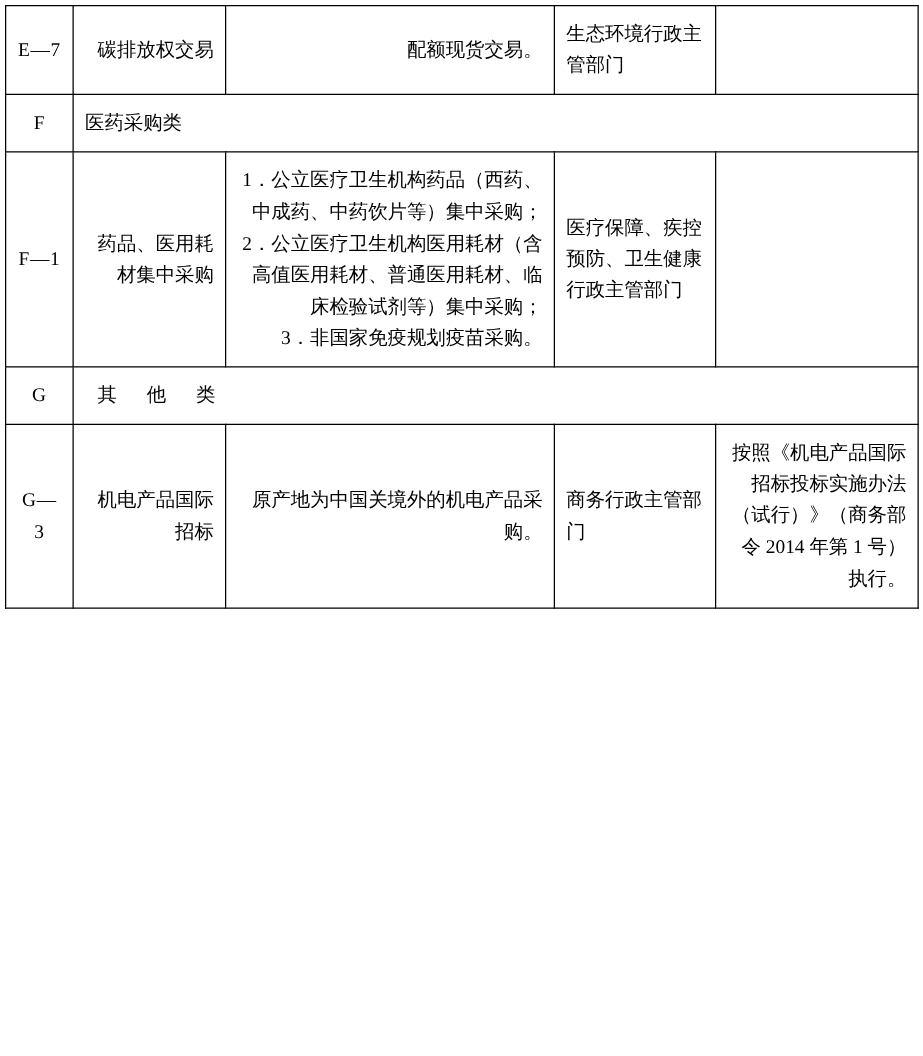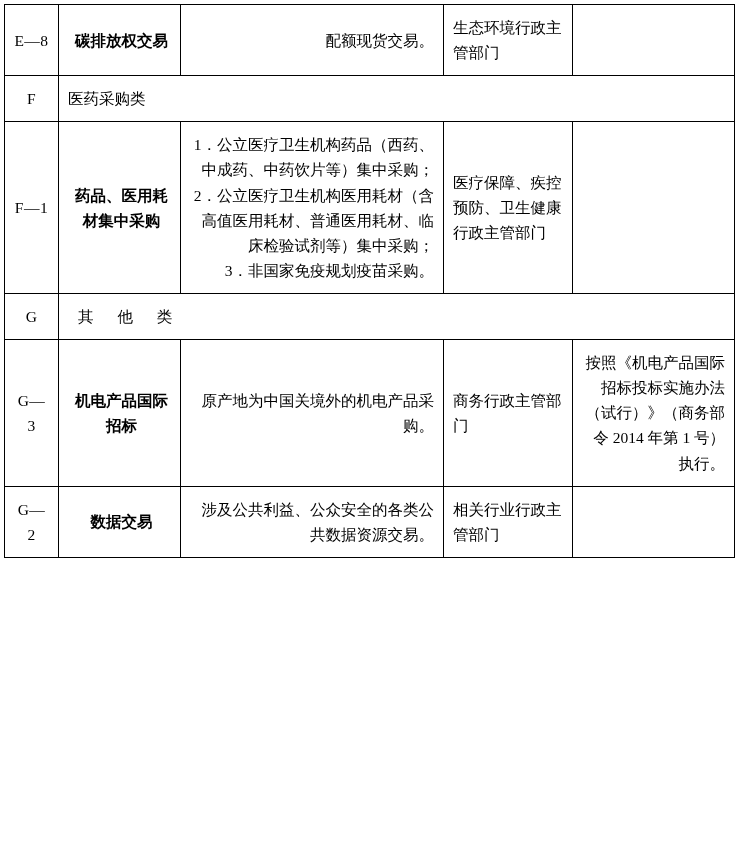--- a/index.html
+++ b/index.html
@@ -40,22 +40,21 @@
   col.c-note  { width: 162px; }
 
   td.code {
     text-align: center;
     font-family: "Liberation Serif", "DejaVu Serif", serif;
     letter-spacing: 0.5px;
     padding-left: 2px;
     padding-right: 2px;
   }
   td.name {
-    text-align: center;
-    font-weight: bold;
+    text-align: right;
   }
   td.name.pad {
     padding-left: 13px;
   }
   td.desc {
     text-align: right;
     padding-left: 13px;
   }
   td.dept {
     text-align: left;
@@ -85,21 +84,21 @@
     <colgroup>
       <col class="c-code">
       <col class="c-name">
       <col class="c-desc">
       <col class="c-dept">
       <col class="c-note">
     </colgroup>
     <tbody>
 
       <tr>
-        <td class="code">E—8</td>
+        <td class="code">E—7</td>
         <td class="name pad">碳排放权交易</td>
         <td class="desc">配额现货交易。</td>
         <td class="dept justify-cell">生态环境行政主管部门</td>
         <td class="note"></td>
       </tr>
 
 
       <tr>
         <td class="code">F</td>
         <td class="section" colspan="4">医药采购类</td>
@@ -121,22 +120,15 @@
       </tr>
 
       <tr>
         <td class="code">G—3</td>
         <td class="name pad justify-cell">机电产品国际招标</td>
         <td class="desc justify-cell">原产地为中国关境外的机电产品采购。</td>
         <td class="dept justify-cell">商务行政主管部门</td>
         <td class="note justify-cell">按照《机电产品国际招标投标实施办法（试行）》（商务部令 2014 年第 1 号）执行。</td>
       </tr>
 
-      <tr>
-        <td class="code">G—2</td>
-        <td class="name pad">数据交易</td>
-        <td class="desc justify-cell">涉及公共利益、公众安全的各类公共数据资源交易。</td>
-        <td class="dept justify-cell">相关行业行政主管部门</td>
-        <td class="note"></td>
-      </tr>
     </tbody>
   </table>
 </div>
 
 </body></html>

